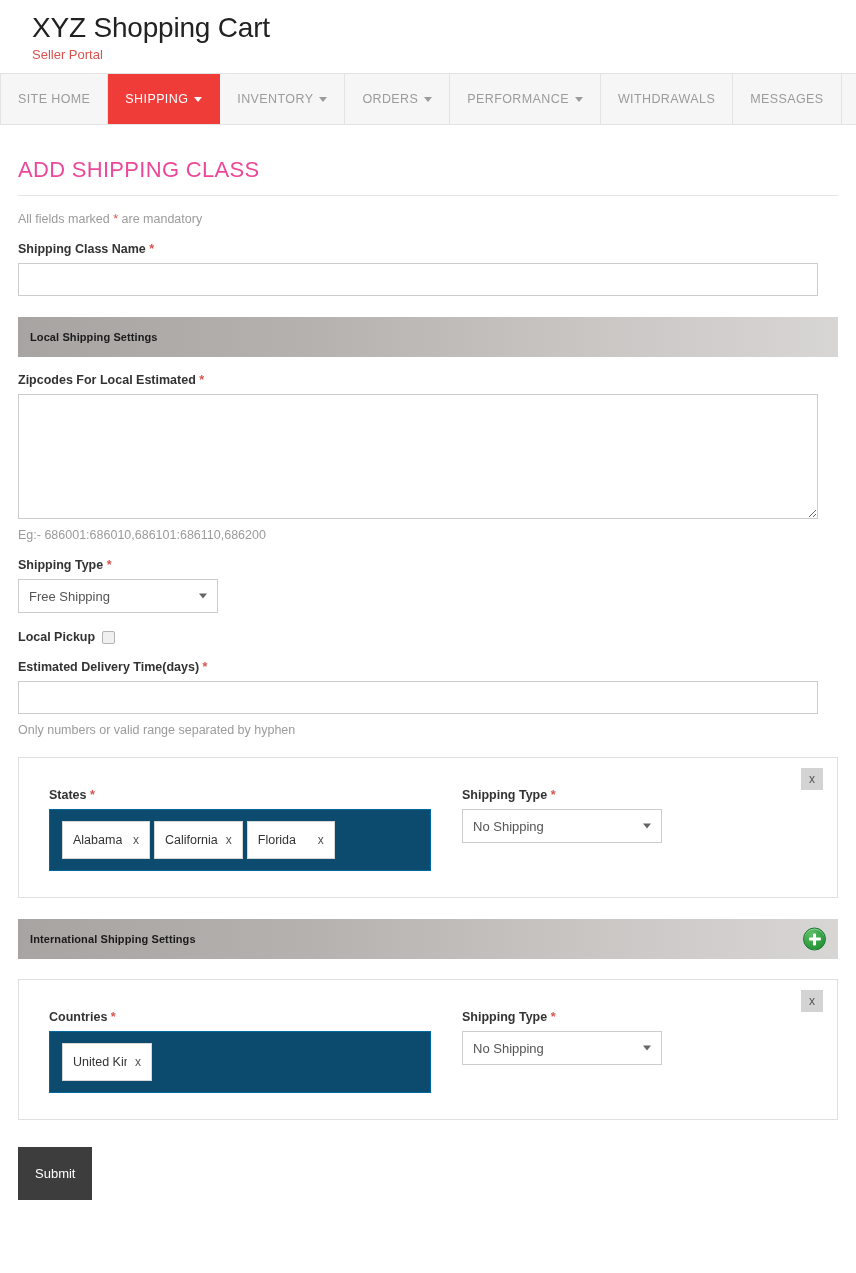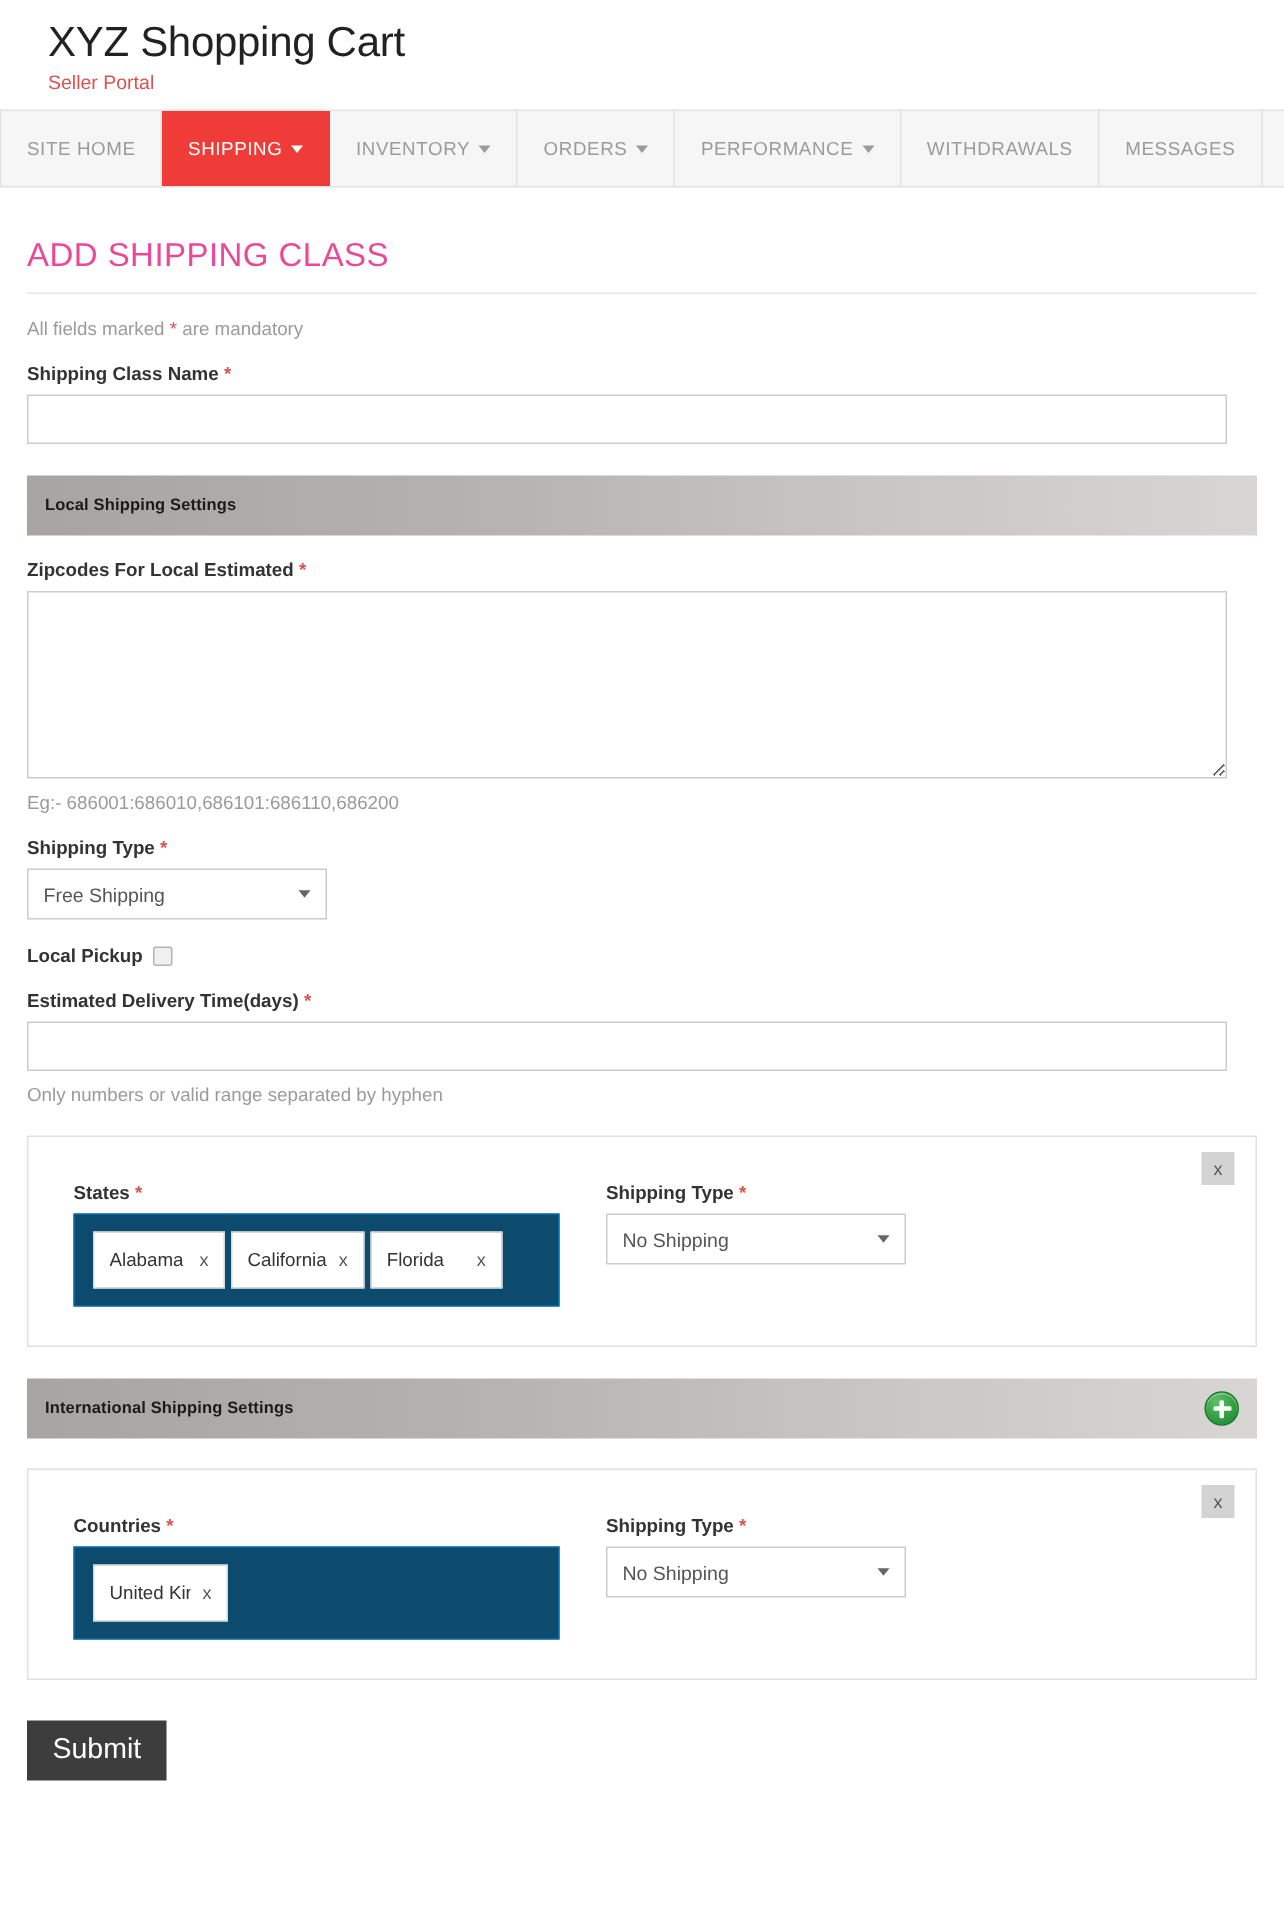--- a/index.html
+++ b/index.html
@@ -189,21 +189,21 @@
     width: 22px;
     height: 22px;
     background: #d3d3d3;
     color: #555555;
     font-size: 12px;
     display: flex;
     align-items: center;
     justify-content: center;
     cursor: pointer;
   }
-  .col-left { width: 324px; }
+  .col-left { width: 382px; }
   .col-right { width: 240px; margin-left: 31px; }
 
   .sub-label {
     font-size: 12.5px;
     font-weight: bold;
     color: #333333;
     margin: 0 0 7px 0;
   }
   .chip-box {
     border: 1px solid #0369a1;
@@ -288,22 +288,22 @@
     border-radius: 2px;
     cursor: pointer;
   }
 
   .submit-btn {
     margin: 27px 0 30px 0;
     background: #3d3d3d;
     color: #ffffff;
     border: none;
     font-family: "Liberation Sans", sans-serif;
-    font-size: 19px;
-    padding: 9px 17px;
+    font-size: 13px;
+    padding: 19px 17px;
     cursor: pointer;
   }
 </style>
 </head>
 <body>
 
 <div class="page">
 
   <div class="site-header">
     <div class="brand-title">XYZ Shopping Cart</div>

